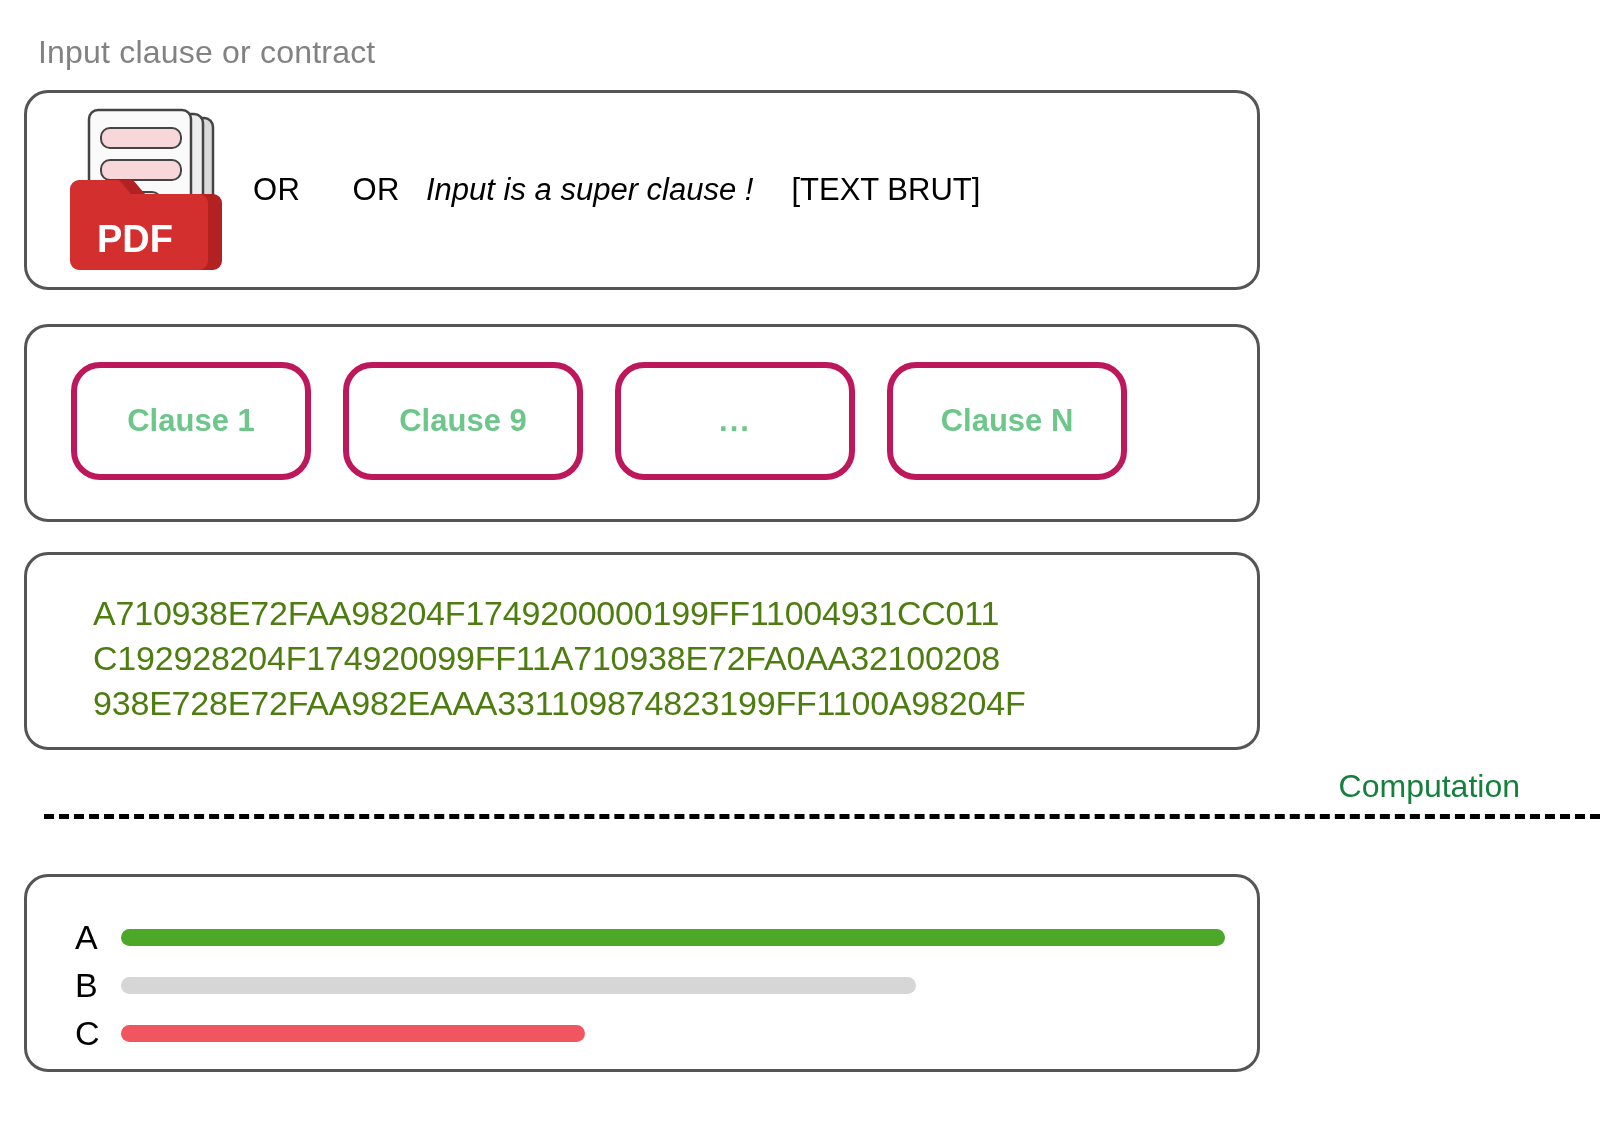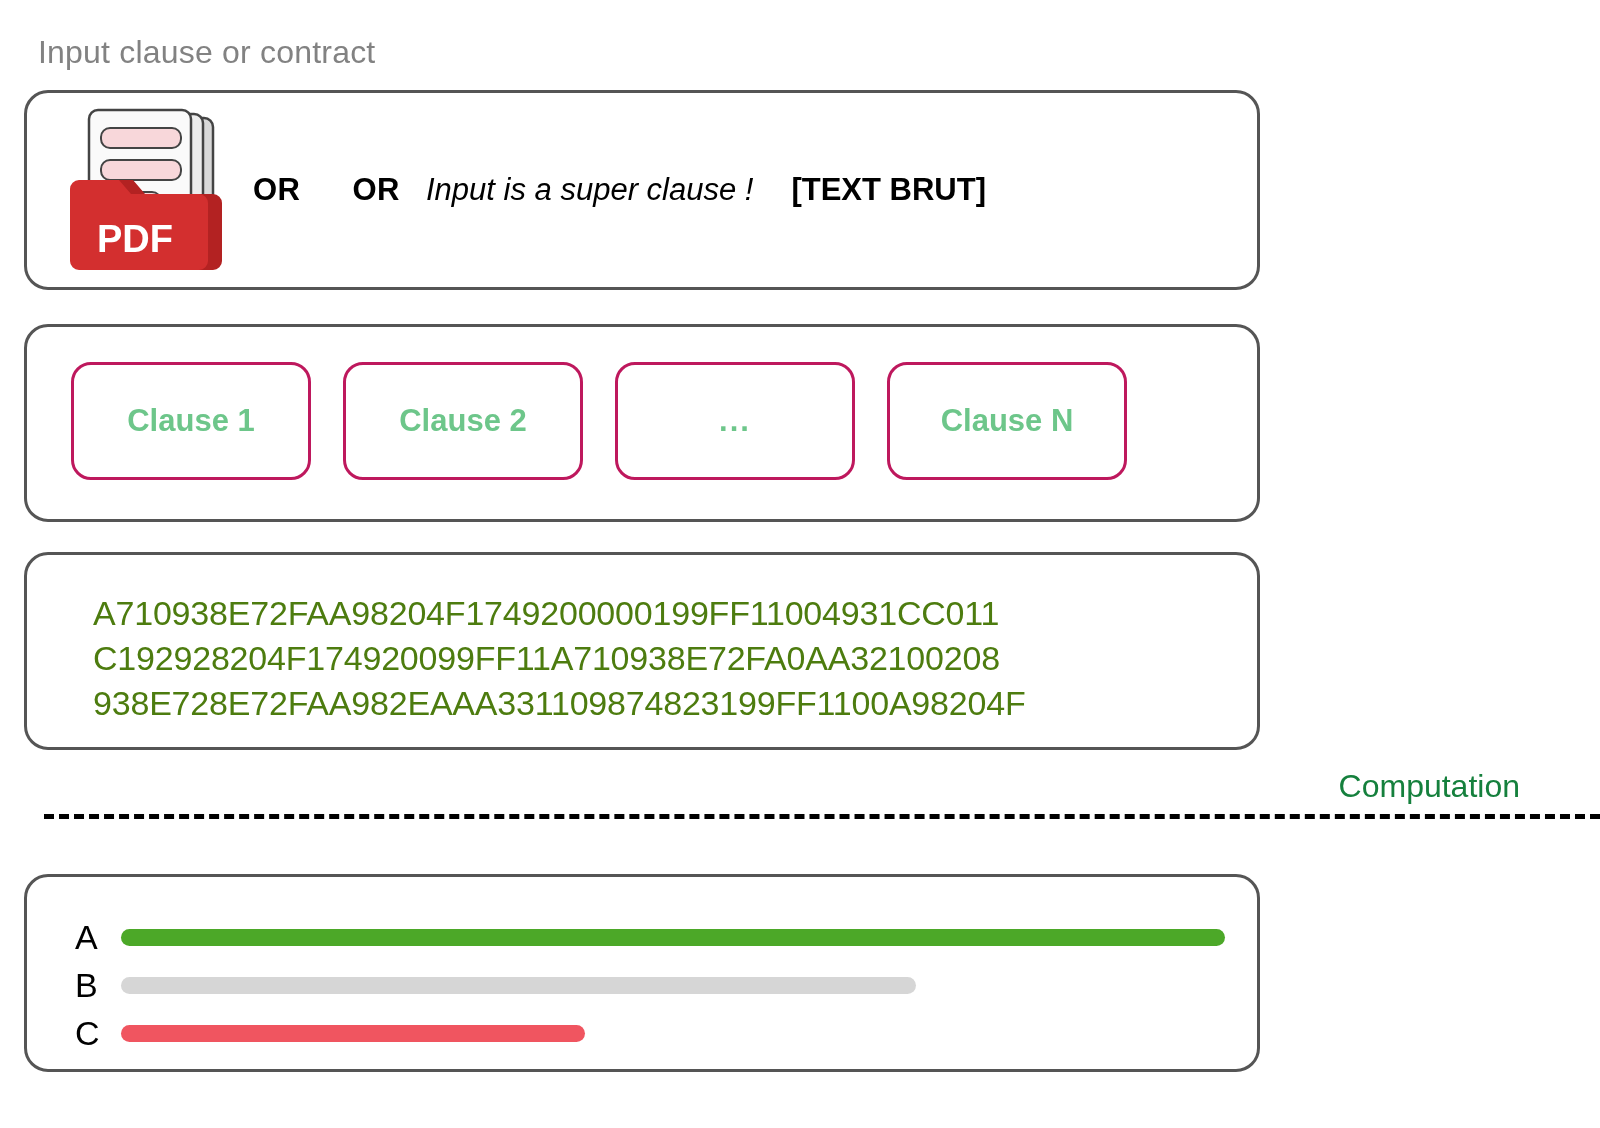--- a/index.html
+++ b/index.html
@@ -50,35 +50,35 @@
     left: 0; top: 0;
     width: 100%; height: 100%;
     display: flex;
     align-items: center;
     padding-left: 40px;
     box-sizing: border-box;
   }
 
   .or-label {
     font-size: 31px;
-    font-weight: bold;
+    font-weight: normal;
     color: #000000;
     margin: 12px 26px;
     letter-spacing: 0.5px;
   }
 
   .sample-clause {
     font-size: 31px;
     font-style: italic;
     color: #000000;
     white-space: nowrap;
   }
   .brut-label {
     font-size: 31px;
-    font-weight: bold;
+    font-weight: normal;
     color: #000000;
     white-space: nowrap;
     margin-left: 38px;
   }
 
   
   .file-icon { width: 160px; height: 180px; display: block; }
 
   
   #clause-panel { left: 24px; top: 312px; width: 1236px; height: 198px; }
@@ -88,22 +88,22 @@
     left: 44px;
     top: 34px;
     width: 1150px;
     height: 120px;
     display: flex;
     align-items: center;
   }
   .clause-box {
     width: 240px;
     height: 118px;
-    border: 3px solid #be185d;
-    border-radius: 20px;
+    border: 6px solid #be185d;
+    border-radius: 29px;
     background: #ffffff;
     display: flex;
     align-items: center;
     justify-content: center;
     box-sizing: border-box;
     margin-right: 32px;
     font-size: 31px;
     font-weight: bold;
     color: #6DC68A;
   }
@@ -207,21 +207,21 @@
       <span class="or-label">OR</span>
 
       <span class="sample-clause">Input is a super clause !</span>
       <span class="brut-label">[TEXT BRUT]</span>
     </div>
   </div>
 
   <div class="panel" id="clause-panel">
     <div class="clause-row">
       <div class="clause-box">Clause 1</div>
-      <div class="clause-box">Clause 2</div>
+      <div class="clause-box">Clause 9</div>
       <div class="clause-box ellipsis">...</div>
       <div class="clause-box">Clause N</div>
     </div>
   </div>
 
   <div class="panel" id="hash-panel">
     <div class="hash-lines">
       <span class="hash-line">A710938E72FAA98204F1749200000199FF11004931CC011</span>
       <span class="hash-line">C192928204F174920099FF11A710938E72FA0AA32100208</span>
       <span class="hash-line">938E728E72FAA982EAAA331109874823199FF1100A98204F</span>

